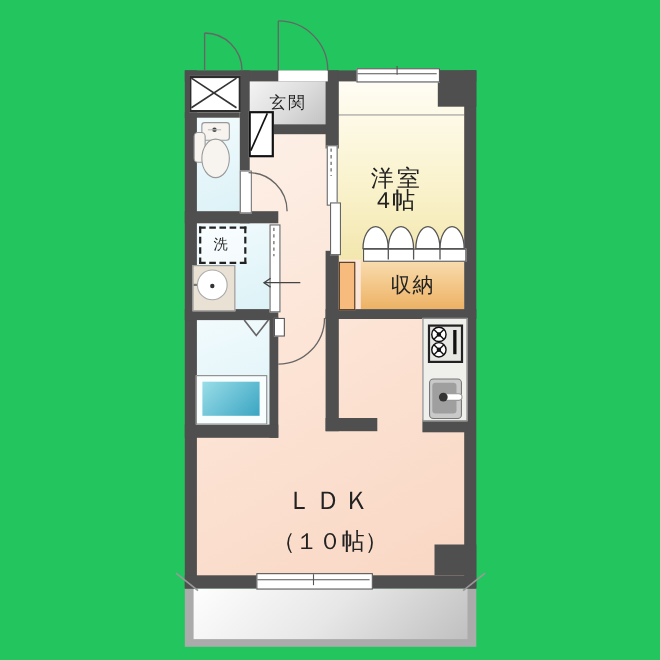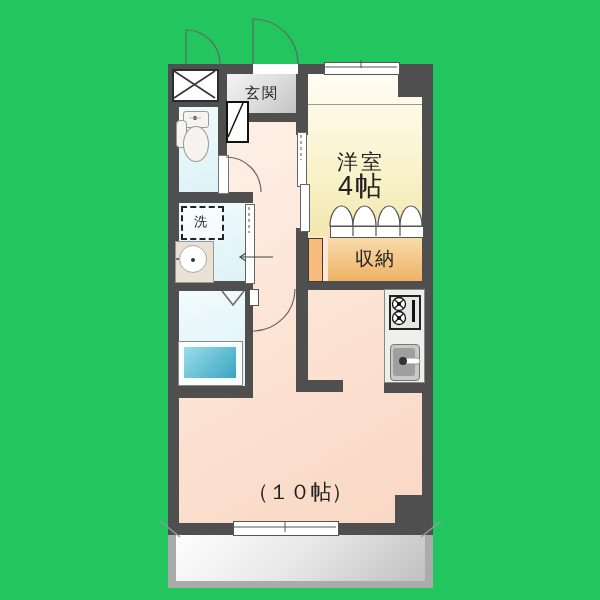--- a/index.html
+++ b/index.html
@@ -158,18 +158,19 @@
       <circle cx="193" cy="260" r="2" fill="#333"></circle>
     </g>
     <g>
       <circle cx="195" cy="118" r="2" fill="#444"></circle>
         <line x1="189" y1="118" x2="201" y2="118" stroke="#bbb" stroke-width="1"></line>
     </g>
   </svg>
 
   <div class="label" style="left:229px;top:84px;width:66px;font-size:15px;letter-spacing:2px;">玄関</div>
   <div class="label" style="left:300px;top:148px;width:122px;font-size:21px;letter-spacing:3px;">洋室</div>
-  <div class="label" style="left:300px;top:168px;width:122px;font-size:27px;letter-spacing:2px;">4帖</div>
+  <div class="label" style="left:300px;top:168px;width:122px;font-size:21px;letter-spacing:2px;">4帖</div>
   <div class="label" style="left:328px;top:246px;width:94px;font-size:19px;letter-spacing:1px;">収納</div>
   <div class="label" style="left:181px;top:213px;width:39px;font-size:13px;">洗</div>
+  <div class="label" style="left:230px;top:440px;width:140px;font-size:23px;letter-spacing:3px;">ＬＤＫ</div>
   <div class="label" style="left:220px;top:478px;width:160px;font-size:21px;">（１０帖）</div>
 
 </div>
 
 </body></html>

